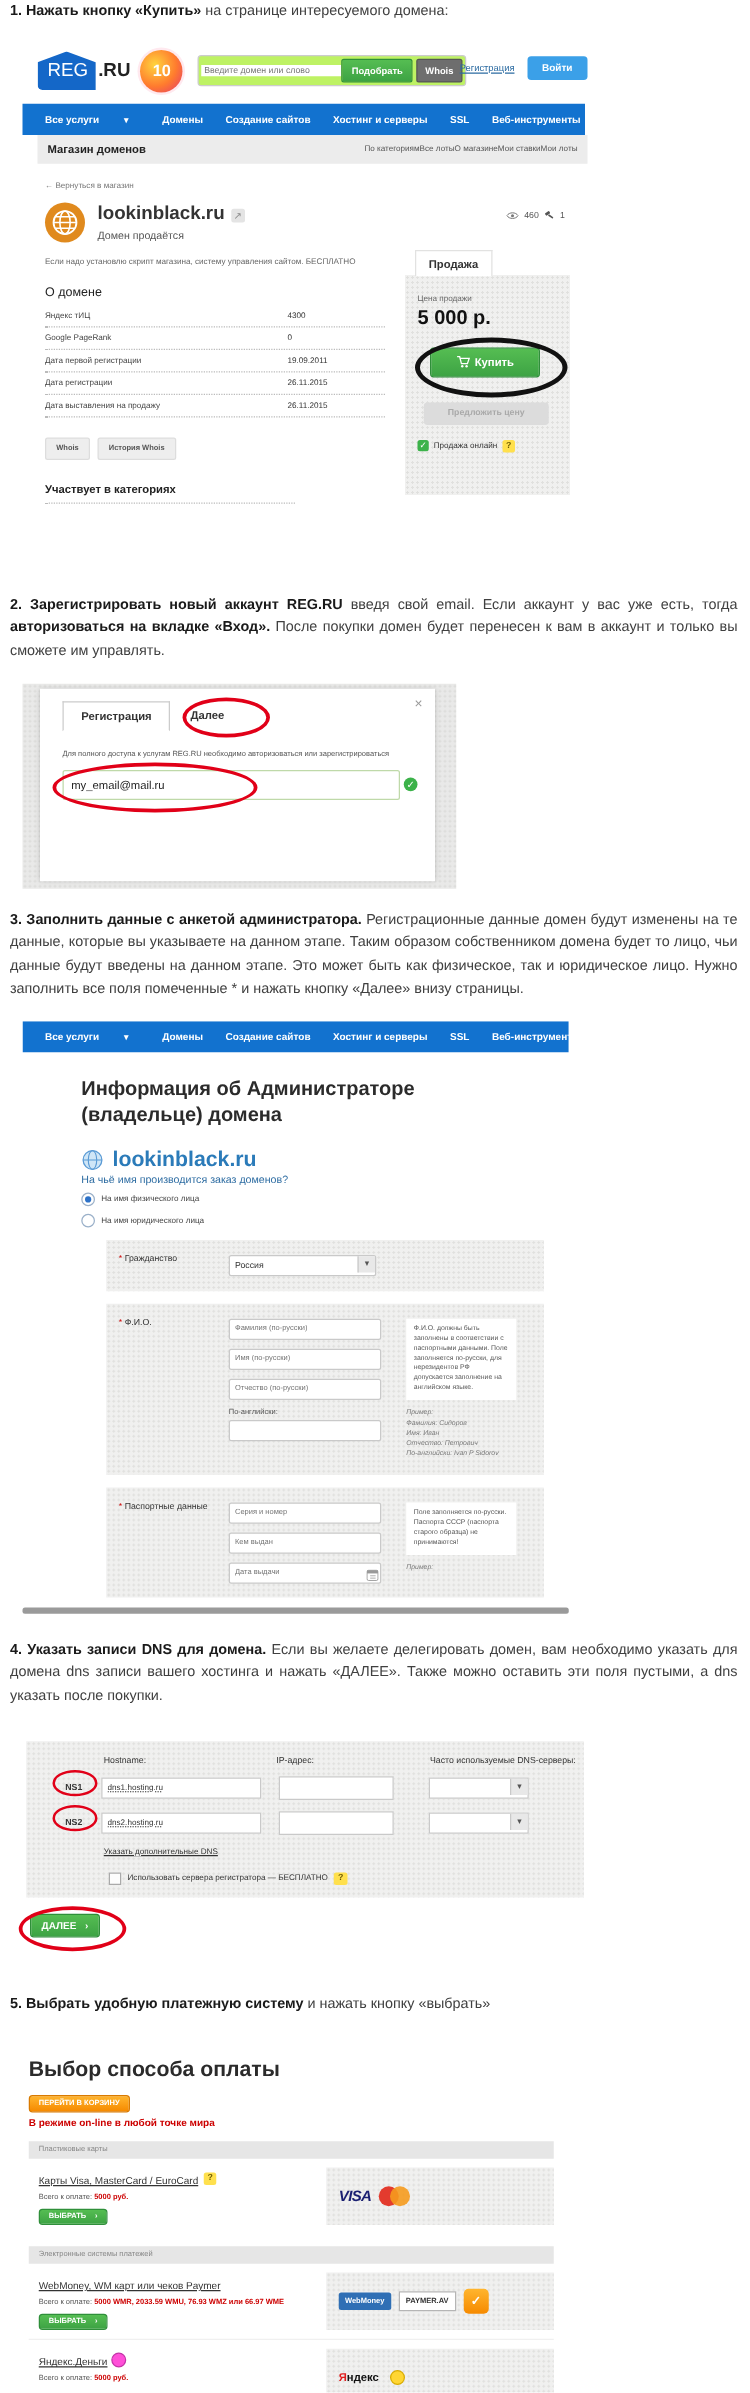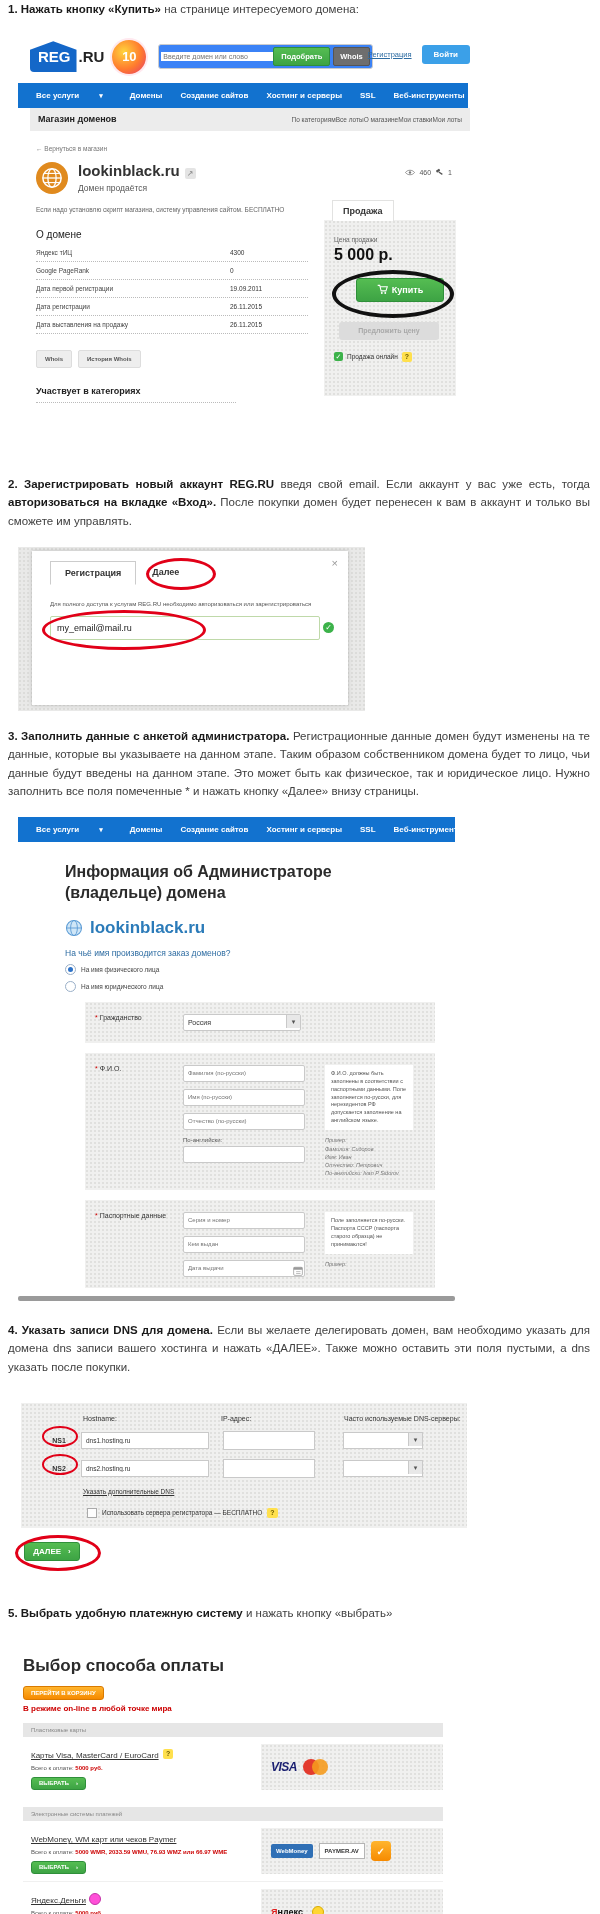--- a/index.html
+++ b/index.html
@@ -11,24 +11,24 @@
   a{color:#2d6ca2;}
   .re{position:absolute;border:3px solid #e10018;border-radius:50%;pointer-events:none;z-index:5;}
   .be{position:absolute;border:4px solid #111;border-radius:50%;pointer-events:none;z-index:5;}
   .qb{display:inline-block;background:#ffe04d;color:#6b5b00;font-size:7px;font-weight:bold;padding:0 3px;border-radius:2px;line-height:10px;vertical-align:middle;}
   .gbtn{display:inline-flex;align-items:center;justify-content:center;gap:4px;background:linear-gradient(#55bd52,#3da344);
         color:#fff;font-weight:bold;border:1px solid #2f8f3a;border-radius:3px;cursor:pointer;}
   .chev::after{content:"›";font-weight:bold;margin-left:3px;}
   
   .shot1{margin:12px 0 0 30px;width:440px;}
   .hdr{display:flex;align-items:center;height:52px;position:relative;}
-  .logo-reg{background:#1467c8;color:#fff;font-weight:bold;font-size:15px;padding:7px 6px 7px 8px;border-radius:4px 0 0 4px;clip-path:polygon(0 28%,50% 0,100% 28%,100% 100%,0 100%);}
+  .logo-reg{background:#1467c8;color:#fff;font-weight:normal;font-size:15px;padding:7px 6px 7px 8px;border-radius:4px 0 0 4px;clip-path:polygon(0 28%,50% 0,100% 28%,100% 100%,0 100%);}
   .logo-ru{font-weight:bold;font-size:15px;color:#222;margin-left:2px;}
   .anniv{width:34px;height:34px;border-radius:50%;margin-left:8px;background:radial-gradient(circle at 35% 35%,#ffd43d,#ff7b2e 55%,#e3366f);color:#fff;font-weight:bold;font-size:13px;display:flex;align-items:center;justify-content:center;box-shadow:0 0 0 2px #ffe9ef;}
-  .srch{display:flex;align-items:center;margin-left:12px;border:1px solid #ccc;border-radius:3px;padding:2px;background:#3b82f6;}
+  .srch{display:flex;align-items:center;margin-left:12px;border:1px solid #ccc;border-radius:3px;padding:2px;background:#bef264;}
   .srch input{border:none;outline:none;width:108px;font-size:7px;color:#888;font-family:inherit;}
   .btn-find{font-size:7.5px;padding:4px 7px;border-radius:2px;}
   .btn-whois{background:#6e6e6e;color:#fff;font-size:7.5px;font-weight:bold;border:1px solid #555;border-radius:2px;padding:4px 6px;margin-left:3px;cursor:pointer;}
   .hdr-right{position:absolute;right:0;top:14px;display:flex;align-items:center;gap:10px;}
   .lnk-reg{font-size:7.5px;text-decoration:underline;cursor:pointer;}
   .btn-login{background:#3ba0e8;color:#fff;font-size:8px;font-weight:bold;border:none;border-radius:3px;padding:5px 12px;cursor:pointer;}
   .bluenav{margin-left:-12px;width:450px;background:#1272cf;color:#fff;display:flex;align-items:center;gap:0;height:25px;font-size:8px;font-weight:bold;}
   .bluenav span{padding:0 9px;cursor:pointer;white-space:nowrap;}
   .caret{font-size:7px;margin-left:2px;}
   .subnav{background:#ececec;height:23px;display:flex;align-items:center;font-size:6.5px;color:#555;padding:0 8px;}
@@ -51,21 +51,21 @@
   .trow .tv{width:78px;color:#333;}
   .wbtns{margin-top:16px;display:flex;gap:6px;}
   .wbtn{background:#eee;border:1px solid #ddd;border-radius:2px;font-size:6px;font-weight:bold;color:#555;padding:5px 8px;cursor:pointer;}
   .cats{font-size:9px;font-weight:bold;color:#222;margin-top:18px;border-bottom:1px dotted #bbb;padding-bottom:6px;width:200px;}
   .sale{width:132px;margin-left:16px;position:relative;}
   .saletab{display:inline-block;background:#fff;border:1px solid #e2e2e1;border-bottom:none;font-size:9px;font-weight:bold;padding:5px 10px;position:relative;z-index:2;margin-left:8px;cursor:pointer;}
   .salebox{margin-top:-1px;padding:16px 10px 10px;min-height:150px;}
   .plabel{font-size:6.5px;color:#666;}
   .price{font-size:16px;font-weight:bold;color:#111;margin-top:3px;}
   .buywrap{position:relative;margin-top:14px;height:36px;}
-  .btn-buy{width:88px;height:24px;font-size:9px;margin-left:22px;}
+  .btn-buy{width:88px;height:24px;font-size:9px;margin-left:10px;}
   .btn-offer{display:flex;align-items:center;justify-content:center;gap:3px;background:#dcdcdc;color:#a9a9a9;font-size:7px;font-weight:bold;border:none;border-radius:3px;width:100px;height:18px;margin:8px 0 0 5px;cursor:pointer;}
   .online{display:flex;align-items:center;gap:4px;margin-top:12px;font-size:6.5px;color:#333;}
   .okchk{width:9px;height:9px;background:#3cb24a;color:#fff;font-size:7px;line-height:9px;text-align:center;border-radius:2px;}
   
   .shot2{margin:16px 0 0 18px;width:347px;height:164px;background-color:#e9e9e8;background-image:radial-gradient(#dcdcda 1px,transparent 1px);background-size:4px 4px;position:relative;}
   .modal{position:absolute;left:14px;top:4px;width:316px;height:154px;background:#fff;box-shadow:0 0 4px rgba(0,0,0,.2);}
   .mclose{position:absolute;right:10px;top:6px;color:#999;font-size:11px;cursor:pointer;}
   .mtabs{display:flex;margin:10px 0 0 18px;position:relative;}
   .mtab1{border:1px solid #ccc;border-bottom:1px solid #fff;background:#fff;font-size:9px;font-weight:bold;padding:6px 14px;cursor:pointer;position:relative;z-index:2;}
   .mtab2{font-size:9px;font-weight:bold;padding:6px 16px;cursor:pointer;}
@@ -76,21 +76,21 @@
   .mbot{display:flex;align-items:center;margin:14px 0 0 18px;position:relative;}
   .soc{display:flex;gap:3px;}
   .soc i{width:8px;height:8px;background:#c3c3c3;border-radius:1px;cursor:pointer;}
   .btn-rega{width:148px;height:21px;font-size:8.5px;margin-left:26px;background:linear-gradient(#35b267,#229a52);border-color:#1d8747;}
   
   .shot3{margin-top:16px;}
   .bluenav2{margin-left:18px;width:437px;overflow:hidden;}
   .fheading{margin:20px 0 0 65px;width:345px;font-size:16px;font-weight:bold;color:#2b2b2b;line-height:1.3;}
   .fdomain{display:flex;align-items:center;gap:7px;margin:14px 0 0 65px;}
   .fdomain span{font-size:17px;font-weight:bold;color:#2b7bb9;}
-  .fquestion{font-size:8.5px;color:#2d6ca2;margin:10px 0 0 65px;}
+  .fquestion{font-size:8.5px;color:#2d6ca2;margin:0 0 0 65px;}
   .fradio{display:flex;align-items:center;gap:5px;font-size:6.5px;color:#444;margin:6px 0 0 65px;cursor:pointer;}
   .rdot{width:9px;height:9px;border:1px solid #9ab0c9;border-radius:50%;background:#fff;position:relative;flex:none;}
   .rdot.sel::after{content:"";position:absolute;left:2px;top:2px;width:5px;height:5px;border-radius:50%;background:#2d72c8;}
   .fbox{margin:10px 0 0 85px;width:340px;padding:12px 0 12px 10px;display:flex;}
   .flabel{width:88px;font-size:7px;color:#333;flex:none;}
   .star{color:#cc0000;margin-right:2px;}
   .fmid{width:128px;flex:none;}
   .finput{width:112px;height:15px;border:1px solid #c9c9c9;border-radius:2px;background:#fff;font-size:6px;color:#333;padding:0 4px;margin-bottom:7px;font-family:inherit;outline:none;display:block;}
   .enlabel{font-size:6px;color:#555;margin:2px 0 3px;}
   .fsel{width:112px;height:15px;border:1px solid #c9c9c9;border-radius:2px;background:#fff;display:flex;align-items:center;font-size:7px;color:#333;padding-left:4px;position:relative;cursor:pointer;}

